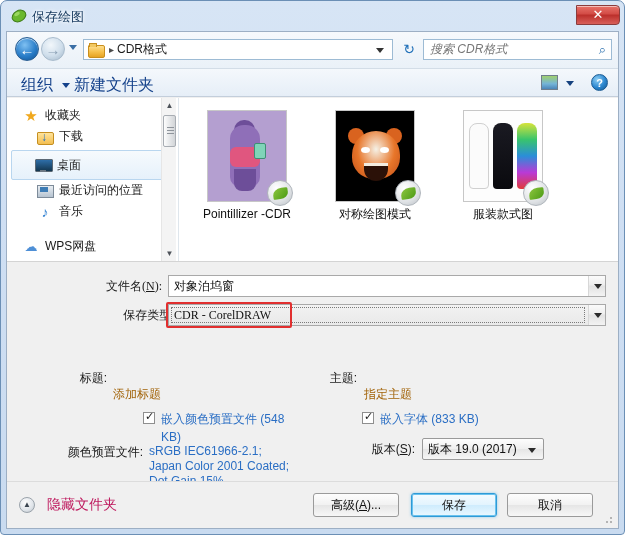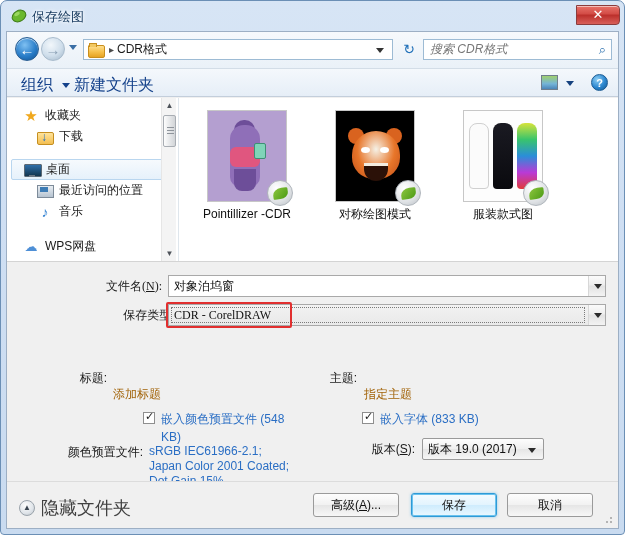--- a/index.html
+++ b/index.html
@@ -187,23 +187,23 @@
   }
   .nav-row {
     height: 21px; display: flex; align-items: center;
     padding-left: 16px; cursor: pointer; position: relative;
   }
   .nav-row.lvl2 { padding-left: 30px; }
   .nav-row.selected {
     background: linear-gradient(to bottom, #f6fafd 0%, #e6f1fb 100%);
     border: 1px solid #b9d6ef;
     border-radius: 2px;
-    margin: 12px 4px 0 4px;
-    padding-left: 12px;
-    height: 21px;
+    margin: 3px 4px 0 4px;
+    padding-left: 23px;
+    height: 30px;
   }
   .nav-label { margin-left: 6px; font-size: 12px; color: #1a1a1a; white-space: nowrap; }
   .nav-gap { height: 14px; }
 
   .ico { width: 16px; height: 16px; position: relative; flex: 0 0 16px; }
   .ico-star { color: #f0a81e; font-size: 15px; line-height: 16px; text-align: center; }
   .ico-dl::before {
     content: ""; position: absolute; left: 0; top: 3px; width: 15px; height: 11px;
     border-radius: 1px 2px 2px 2px;
     background: linear-gradient(to bottom, #ffe39a 0%, #f3bf52 100%);
@@ -438,21 +438,21 @@
   .hide-folders {
     position: absolute; left: 12px; top: 14px;
     display: flex; align-items: center; cursor: pointer;
   }
   .circ-up {
     width: 16px; height: 16px; border-radius: 50%;
     background: radial-gradient(circle at 40% 32%, #fdfdfd 0%, #dfe4e9 60%, #b9c0c7 100%);
     border: 1px solid #9aa3ab;
     color: #3a4550; font-size: 8px; text-align: center; line-height: 14px;
   }
-  .hide-folders-label { margin-left: 6px; font-size: 18px; color: #404040; }
+  .hide-folders-label { margin-left: 12px; font-size: 14px; color: #be185d; }
   .btn {
     position: absolute; top: 11px; height: 24px;
     border: 1px solid #9a9a9a; border-radius: 3px;
     background: linear-gradient(to bottom, #fdfdfd 0%, #f2f2f2 48%, #e6e6e6 52%, #f7f7f7 100%);
     font-size: 12px; color: #111111; text-align: center; line-height: 22px;
     cursor: pointer;
   }
   .btn.default {
     border: 1px solid #2e9ad6;
     box-shadow: 0 0 0 1px #69c2ef inset, 0 0 3px rgba(60,170,230,0.55);

